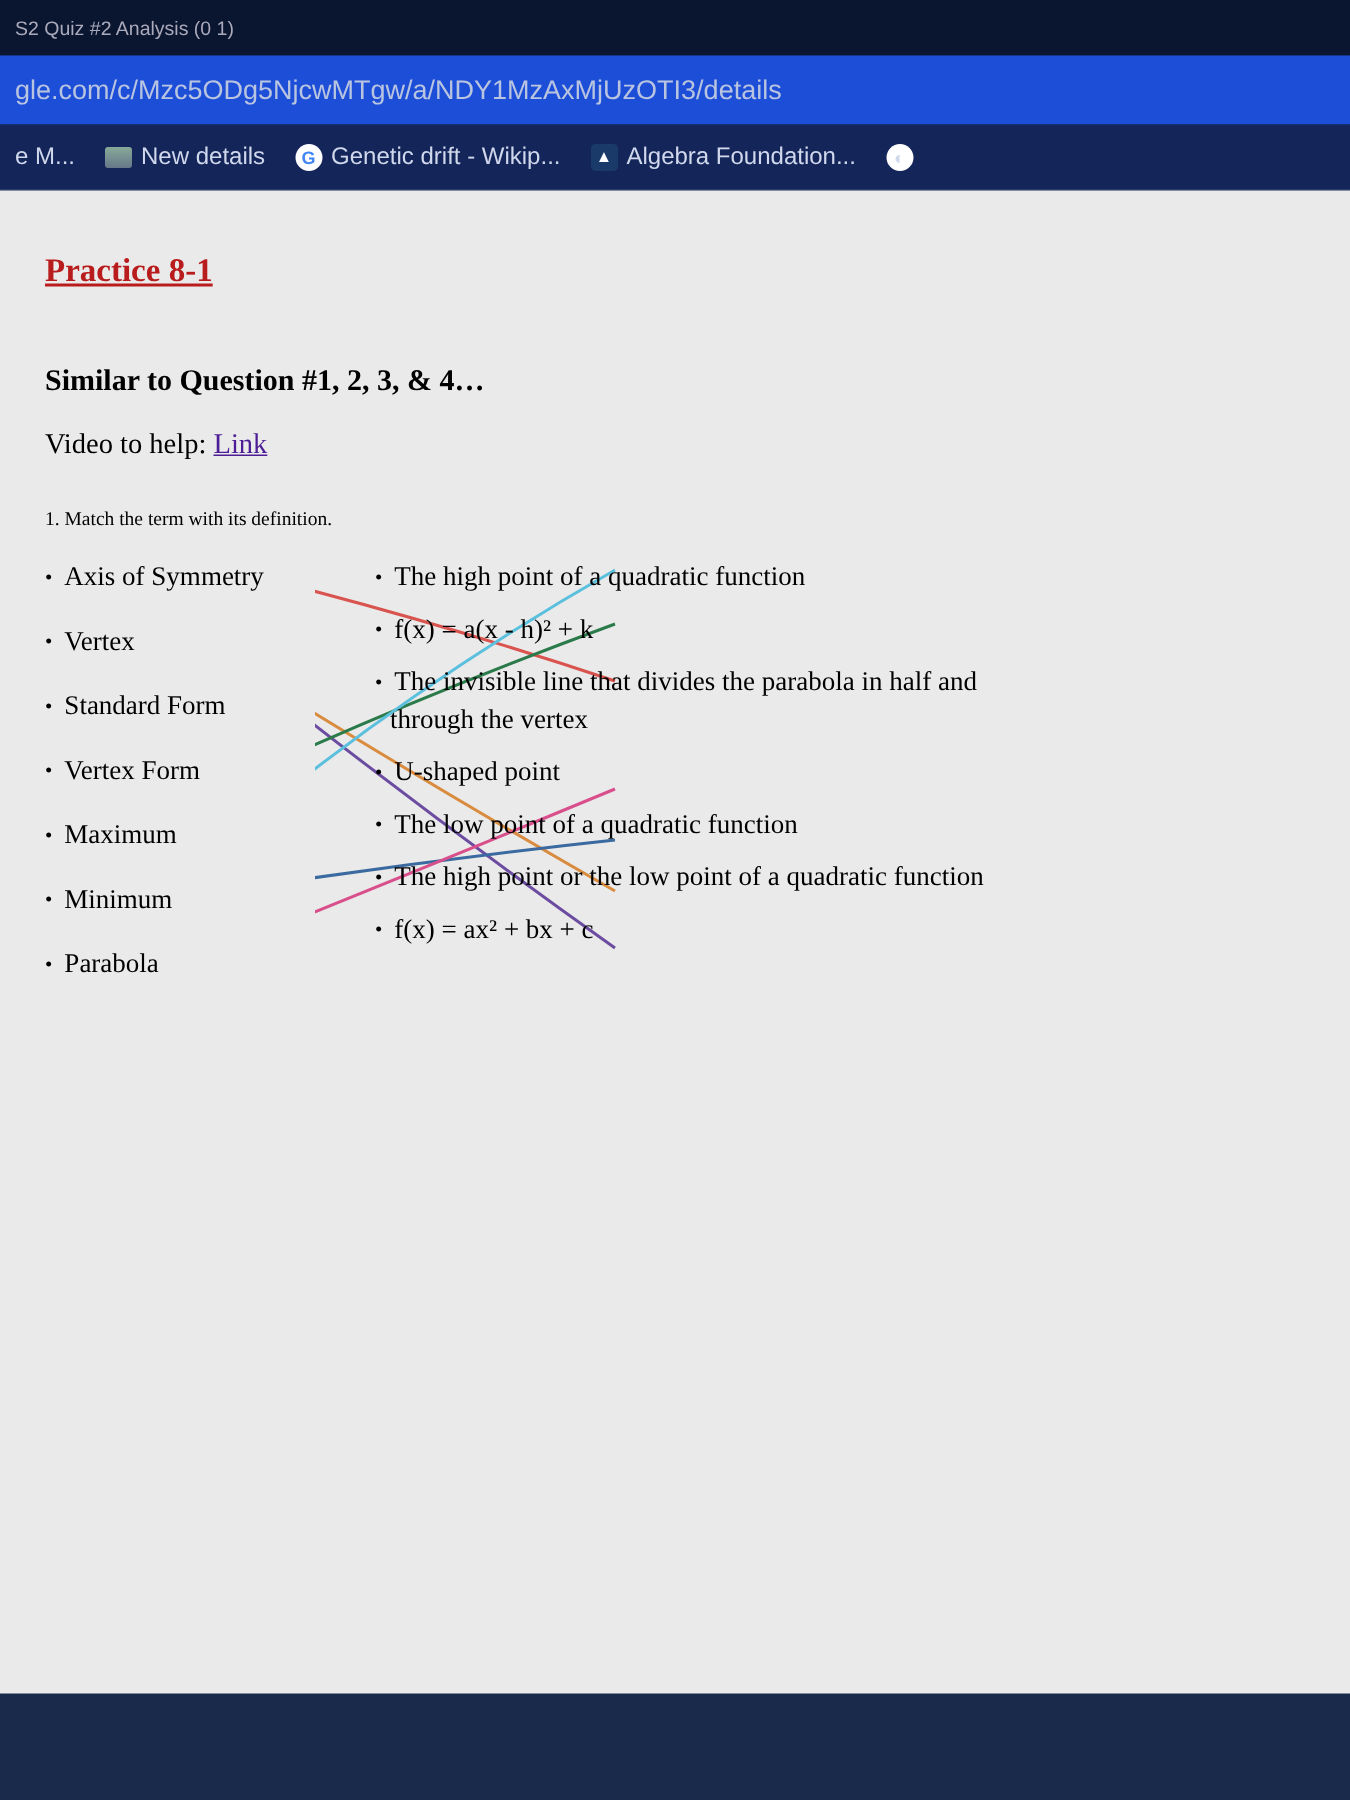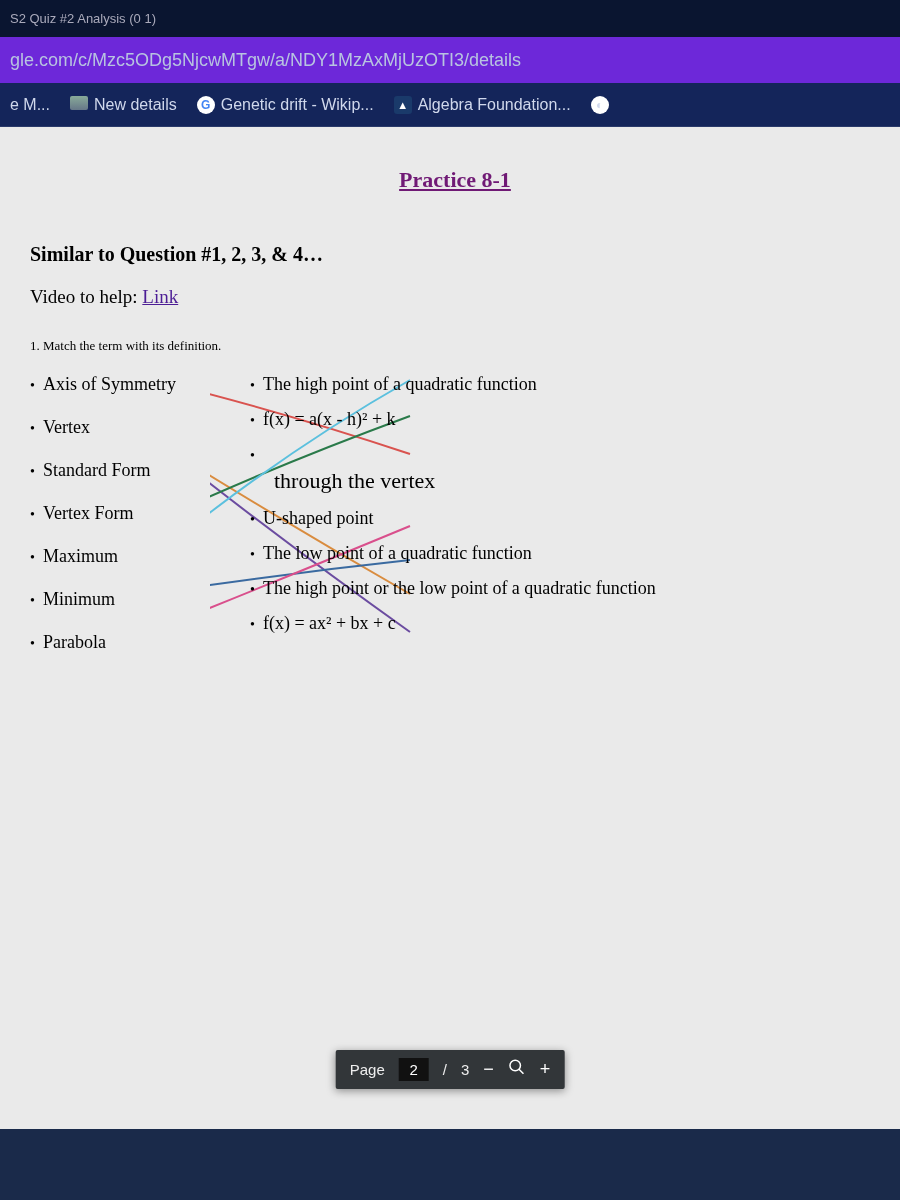--- a/index.html
+++ b/index.html
@@ -14,42 +14,42 @@
     .tab-bar {
       background: #0a1530;
       height: 37px;
       padding: 4px 10px;
       font-size: 13px;
       color: #aab;
       display: flex;
       align-items: center;
     }
     .url-bar {
-      background: #6d28d9;
+      background: #1d4ed8;
       height: 46px;
       display: flex;
       align-items: center;
       padding: 0 10px;
       font-size: 18px;
       color: #b8c4e0;
     }
     .bookmarks-bar {
       background: #14255a;
       height: 44px;
       display: flex;
       align-items: center;
       padding: 0 10px;
       gap: 20px;
       font-size: 16px;
       color: #d0d8ec;
       border-bottom: 1px solid #2a3a6a;
     }
     .bookmark-item {
       display: flex;
-      align-items: flex-start;
+      align-items: center;
       gap: 6px;
       cursor: pointer;
     }
     .bm-icon {
       width: 18px;
       height: 18px;
       display: inline-flex;
       align-items: center;
       justify-content: center;
       font-size: 14px;
@@ -84,26 +84,25 @@
       position: relative;
       color: #000;
       overflow: hidden;
     }
     .doc-page {
       padding: 40px 20px 20px 30px;
       font-family: 'Times New Roman', serif;
       position: relative;
     }
     .practice-title {
-      text-align: center;
       font-weight: bold;
       font-size: 22px;
       text-decoration: underline;
       margin-bottom: 50px;
-      color: #701a75;
+      color: #b91c1c;
     }
     .similar-line {
       font-weight: bold;
       font-size: 20px;
       color: #000;
       margin-bottom: 20px;
     }
     .video-line {
       font-size: 19px;
       margin-bottom: 30px;
@@ -139,24 +138,24 @@
       gap: 8px;
     }
     .term-item { margin-bottom: 22px; }
     .bullet {
       color: #000;
       font-size: 14px;
       margin-top: 4px;
     }
     .def-item { margin-bottom: 14px; }
     .def-continuation {
-      margin-left: 24px;
+      margin-left: 10px;
       margin-top: -10px;
       margin-bottom: 14px;
-      font-size: 22px;
+      font-size: 18px;
     }
     .match-svg {
       position: absolute;
       left: 180px;
       top: 0;
       width: 220px;
       height: 380px;
       z-index: 1;
       pointer-events: none;
     }
@@ -281,20 +280,21 @@
         <div class="def-item">
             <span class="bullet">•</span>
             <span>The high point of a quadratic function</span>
           </div>
         <div class="def-item">
             <span class="bullet">•</span>
             <span>f(x) = a(x - h)² + k</span>
           </div>
         <div class="def-item">
             <span class="bullet">•</span>
+            <span>The invisible line that divides the parabola in half and</span>
           </div>
         <div class="def-continuation">through the vertex</div>
         <div class="def-item">
             <span class="bullet">•</span>
             <span>U-shaped point</span>
           </div>
         <div class="def-item">
             <span class="bullet">•</span>
             <span>The low point of a quadratic function</span>
           </div>
@@ -303,27 +303,13 @@
             <span>The high point or the low point of a quadratic function</span>
           </div>
         <div class="def-item">
             <span class="bullet">•</span>
             <span>f(x) = ax² + bx + c</span>
           </div>
       </div>
     </div>
   </div>
 
-  <div class="pdf-toolbar">
-    <span>Page</span>
-    <input class="page-input" value="2" style="">
-    <span>/</span>
-    <span>3</span>
-    <span class="tb-btn">−</span>
-    <span class="tb-btn">
-      <svg width="18" height="18" viewBox="0 0 24 24" fill="none" stroke="#fff" stroke-width="2">
-          <circle cx="10" cy="10" r="7"></circle>
-          <line x1="15" y1="15" x2="21" y2="21"></line>
-        </svg>
-    </span>
-    <span class="tb-btn">+</span>
-  </div>
 </div>
 
 </body></html>

